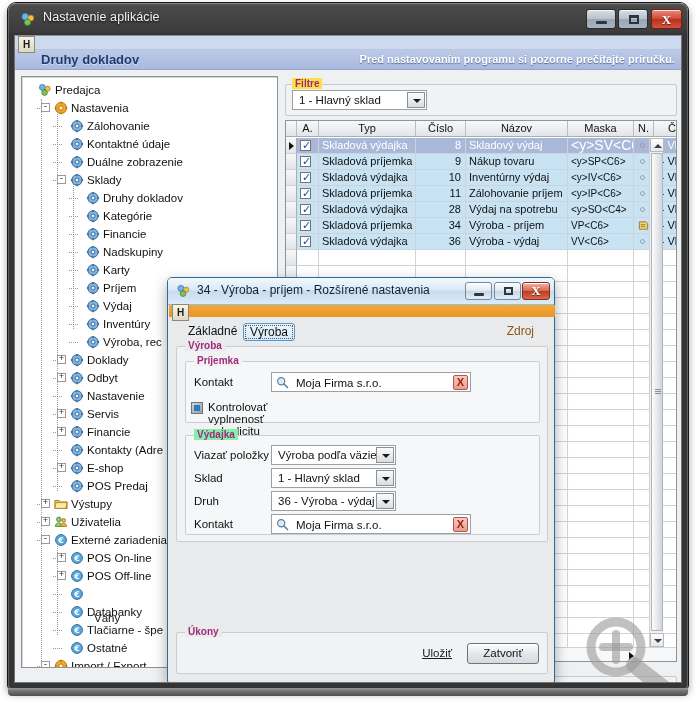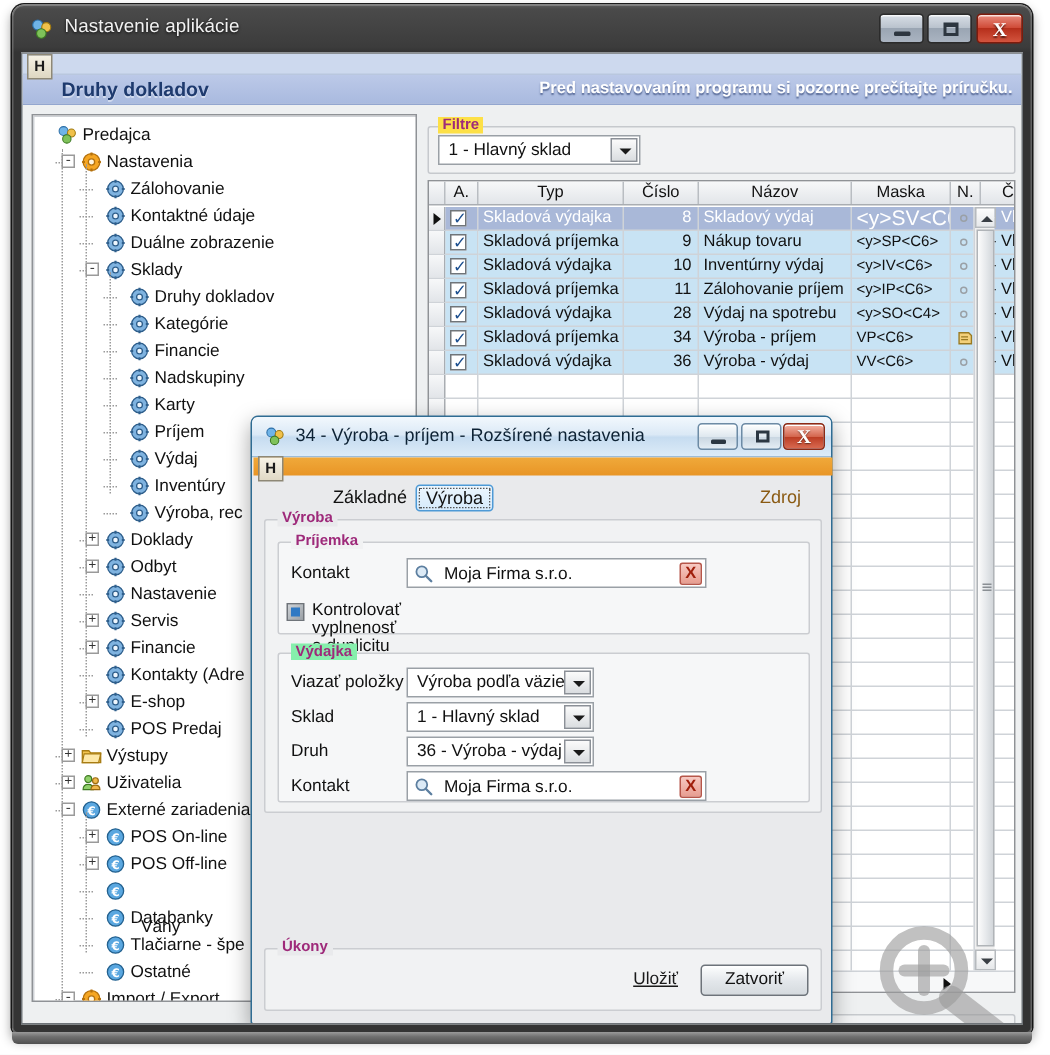--- a/index.html
+++ b/index.html
@@ -310,21 +310,20 @@
     background:linear-gradient(180deg,#f8f4e7,#e0d9c5);
     border:1px solid #8e8876;
     font-size:10px; font-weight:bold; color:#1b1b1b;
     text-align:center; line-height:15px; cursor:pointer; z-index:4;
   }
   #modal-body { position:absolute; left:0; top:39px; width:100%; bottom:0; }
 
   .mtab {
     position:absolute; top:6px; font-size:12px; color:#111; cursor:pointer;
     padding:1px 6px;
-    margin-left:34px;
   }
   .mtab.active {
     border:1px solid #4e9ad6;
     background:linear-gradient(180deg,#ecf6fd,#d5eafb);
     border-radius:3px;
     outline:1px dotted #555; outline-offset:-3px;
   }
   .mtab.right { color:#8a5a12; }
 
   .fbox {

